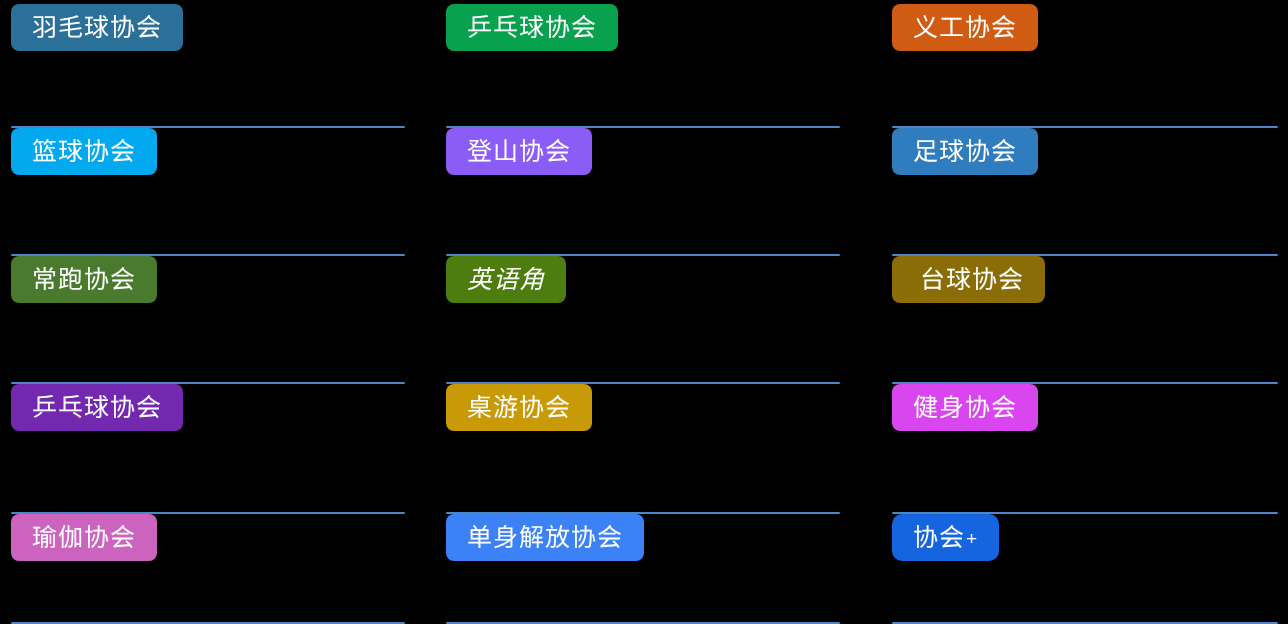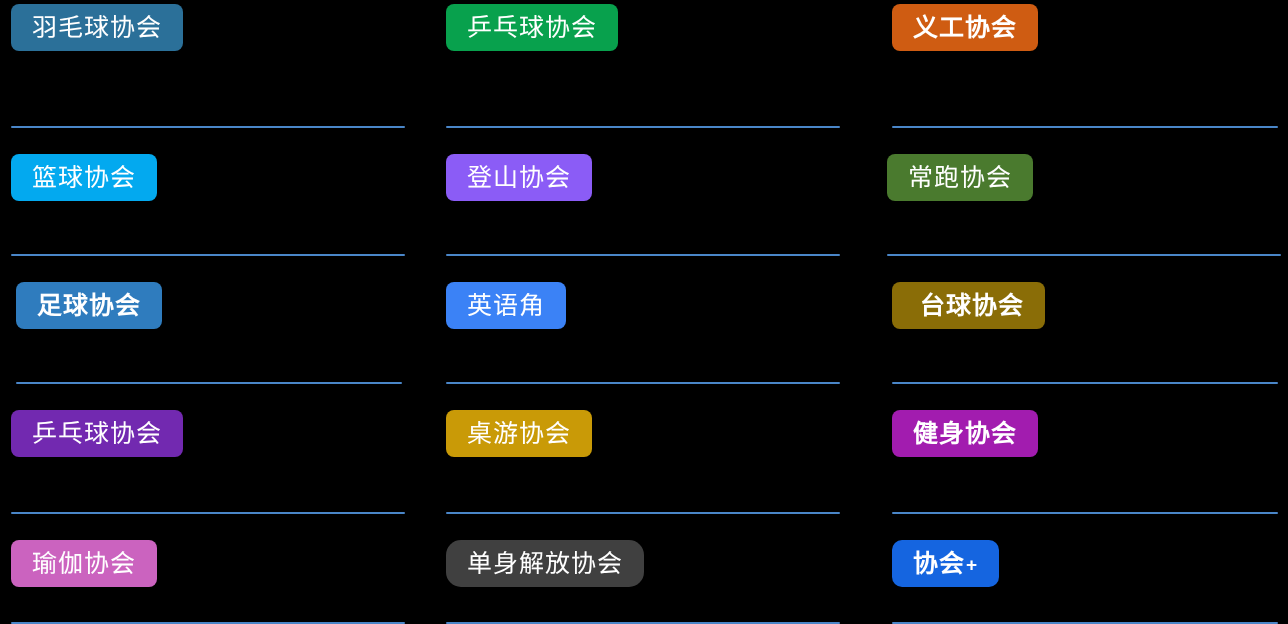--- a/index.html
+++ b/index.html
@@ -30,21 +30,21 @@
     padding-left: 11px;
     padding-top: 0px;
     display: flex;
     flex-direction: column;
     align-items: flex-start;
     justify-content: flex-start;
   }
 
   
   .grid-cell.col-2 { padding-left: 8px; }
-  .grid-cell.col-3 { padding-left: 16px; font-weight: bold; }
+  .grid-cell.col-3 { padding-left: 16px; }
 
   .badge {
     display: inline-flex;
     align-items: center;
     justify-content: center;
     height: 47px;
     padding: 0 21px;
     border-radius: 8px;
     color: #ffffff;
     font-size: 25px;
@@ -71,21 +71,21 @@
   }
   .col-1 .cell-divider { width: 394px; }
   .col-2 .cell-divider { width: 394px; left: 8px; }
   .col-3 .cell-divider { width: 386px; left: 16px; }
 
   
   .row-1 .badge { margin-top: 0px; }
   .row-2 .badge,
   .row-3 .badge,
   .row-4 .badge,
-  .row-5 .badge { margin-top: 26px; }
+  .row-5 .badge { }
   .row-1 .badge { margin-top: 4px; }
 </style>
 </head>
 <body>
 
 <div id="club-grid">
     <div class="grid-cell col-1 row-1">
       <div class="badge" style="background: rgb(43, 112, 153);">羽毛球协会</div>
       <div class="cell-divider" style="background: rgb(74, 134, 200);"></div>
     </div>
@@ -98,54 +98,54 @@
       <div class="cell-divider" style="background: rgb(74, 134, 200);"></div>
     </div>
     <div class="grid-cell col-1 row-2">
       <div class="badge" style="background: rgb(3, 169, 239);">篮球协会</div>
       <div class="cell-divider" style="background: rgb(74, 134, 200);"></div>
     </div>
     <div class="grid-cell col-2 row-2">
       <div class="badge" style="background: #8b5cf6;">登山协会</div>
       <div class="cell-divider" style="background: rgb(74, 134, 200);"></div>
     </div>
+    <div class="grid-cell col-3 row-2">
+      <div class="badge" style="background: rgb(47, 124, 190);">足球协会</div>
+      <div class="cell-divider" style="background: rgb(74, 134, 200);"></div>
+    </div>
     <div class="grid-cell col-1 row-3">
       <div class="badge" style="background: rgb(74, 122, 46);">常跑协会</div>
       <div class="cell-divider" style="background: rgb(74, 134, 200);"></div>
     </div>
-    <div class="grid-cell col-3 row-2">
-      <div class="badge" style="background: rgb(47, 124, 190);">足球协会</div>
-      <div class="cell-divider" style="background: rgb(74, 134, 200);"></div>
-    </div>
     <div class="grid-cell col-2 row-3">
-      <div class="badge" style="background: #3b82f6;">英语角</div>
+      <div class="badge" style="background: #4d7c0f; font-style: italic;">英语角</div>
       <div class="cell-divider" style="background: rgb(74, 134, 200);"></div>
     </div>
     <div class="grid-cell col-3 row-3">
       <div class="badge" style="background: rgb(138, 109, 7); padding-left: 28px;">台球协会</div>
       <div class="cell-divider" style="background: rgb(74, 134, 200);"></div>
     </div>
     <div class="grid-cell col-1 row-4">
       <div class="badge" style="background: rgb(114, 41, 176);">乒乓球协会</div>
       <div class="cell-divider" style="background: rgb(74, 134, 200);"></div>
     </div>
     <div class="grid-cell col-2 row-4">
       <div class="badge" style="background: rgb(201, 154, 7);">桌游协会</div>
       <div class="cell-divider" style="background: rgb(74, 134, 200);"></div>
     </div>
     <div class="grid-cell col-3 row-4">
-      <div class="badge" style="background: #a21caf;">健身协会</div>
+      <div class="badge" style="background: #d946ef;">健身协会</div>
       <div class="cell-divider" style="background: rgb(74, 134, 200);"></div>
     </div>
     <div class="grid-cell col-1 row-5">
       <div class="badge" style="background: rgb(203, 99, 191);">瑜伽协会</div>
       <div class="cell-divider" style="background: rgb(74, 134, 200);"></div>
     </div>
     <div class="grid-cell col-2 row-5">
-      <div class="badge" style="background: #404040; border-radius: 15px;">单身解放协会</div>
+      <div class="badge" style="background: #3b82f6;">单身解放协会</div>
       <div class="cell-divider" style="background: rgb(74, 134, 200);"></div>
     </div>
     <div class="grid-cell col-3 row-5">
       <div class="badge" style="background: rgb(21, 101, 224); border-radius: 10px;">
         <span>协会</span>
         <span class="plus">+</span>
       </div>
       <div class="cell-divider" style="background: rgb(74, 134, 200);"></div>
     </div>
   </div>

